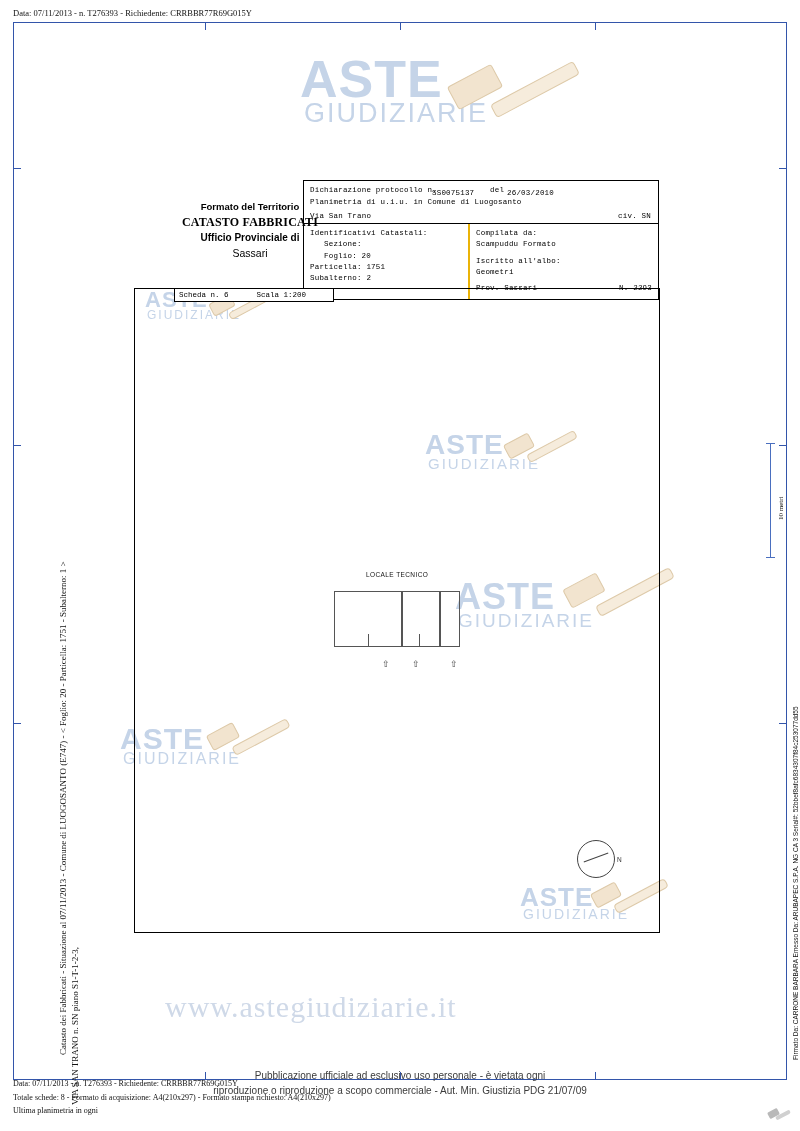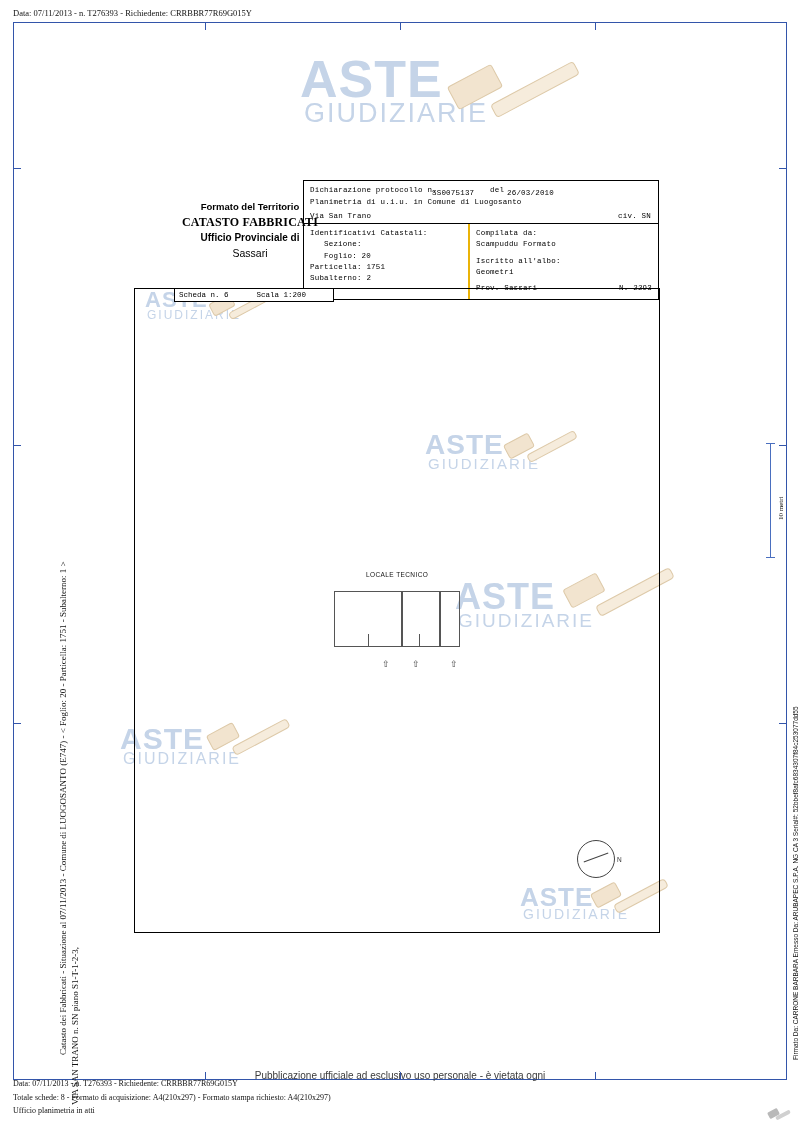--- a/index.html
+++ b/index.html
@@ -450,27 +450,29 @@
 
   <div class="door" style="left:382px; top:659px;">⇧</div>
   <div class="door" style="left:412px; top:659px;">⇧</div>
   <div class="door" style="left:450px; top:659px;">⇧</div>
 
   <div class="compass">
     <div class="needle"></div>
   </div>
   <div class="compass-n">N</div>
 
+  <div class="url-wm">www.astegiudiziarie.it</div>
 
   <div class="notice">
     <div>Pubblicazione ufficiale ad esclusivo uso personale - è vietata ogni</div>
+    <div>riproduzione o riproduzione a scopo commerciale - Aut. Min. Giustizia PDG 21/07/09</div>
   </div>
 
   <div class="bottom-meta" style="top:1079px;">Data: 07/11/2013 - n. T276393 - Richiedente: CRRBBR77R69G015Y</div>
   <div class="bottom-meta" style="top:1093px;">Totale schede: 8 - Formato di acquisizione: A4(210x297) - Formato stampa richiesto: A4(210x297)</div>
-  <div class="bottom-meta" style="top:1106px;">Ufficio planimetria in atti</div>
+  <div class="bottom-meta" style="top:1106px;">Ultima planimetria in ogni</div>
 
   <svg class="br-logo" viewBox="0 0 26 26">
     <rect x="2" y="9" width="11" height="7" rx="1.5" fill="#b9b9b9" transform="rotate(-28 7.5 12.5)"></rect>
     <rect x="9" y="12" width="16" height="4" rx="2" fill="#d0d0d0" transform="rotate(-28 17 14)"></rect>
   </svg>
 
 </div>
 
 </body></html>

